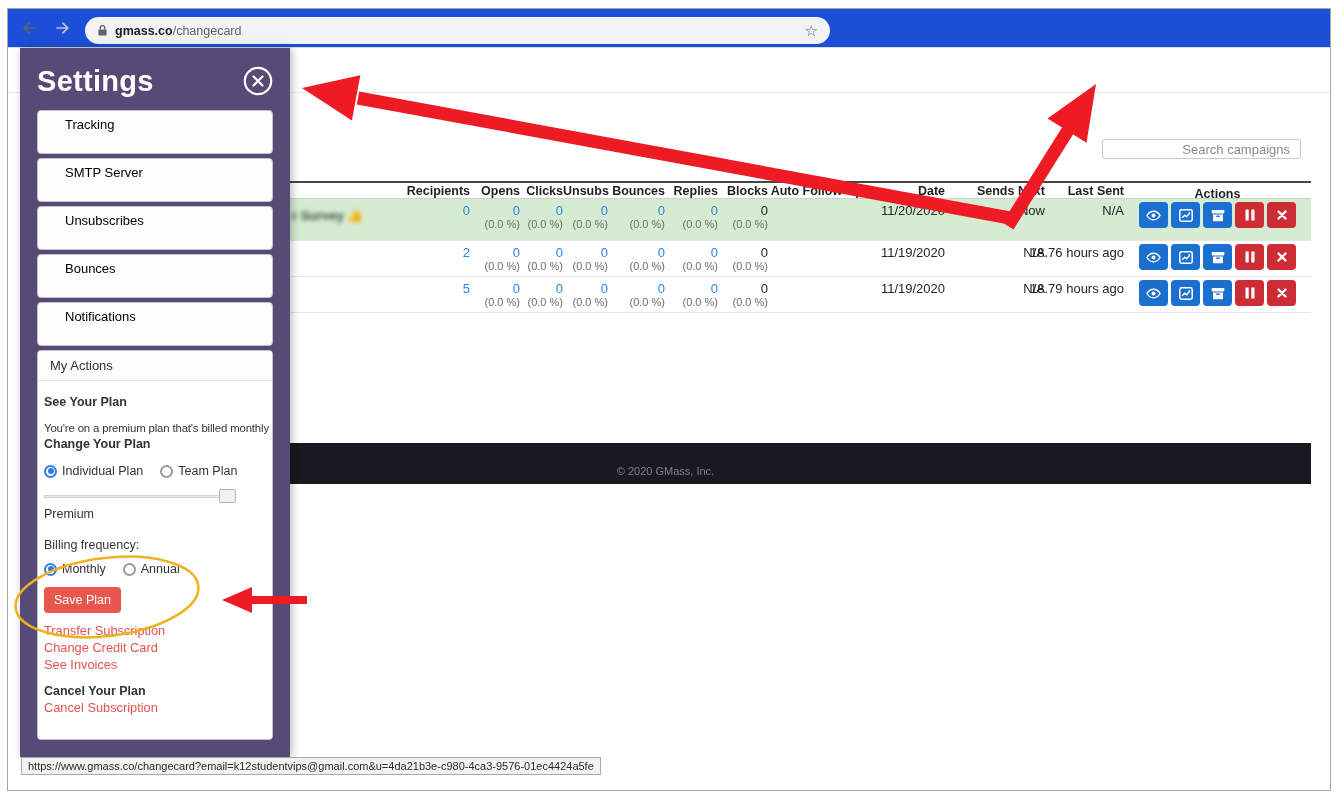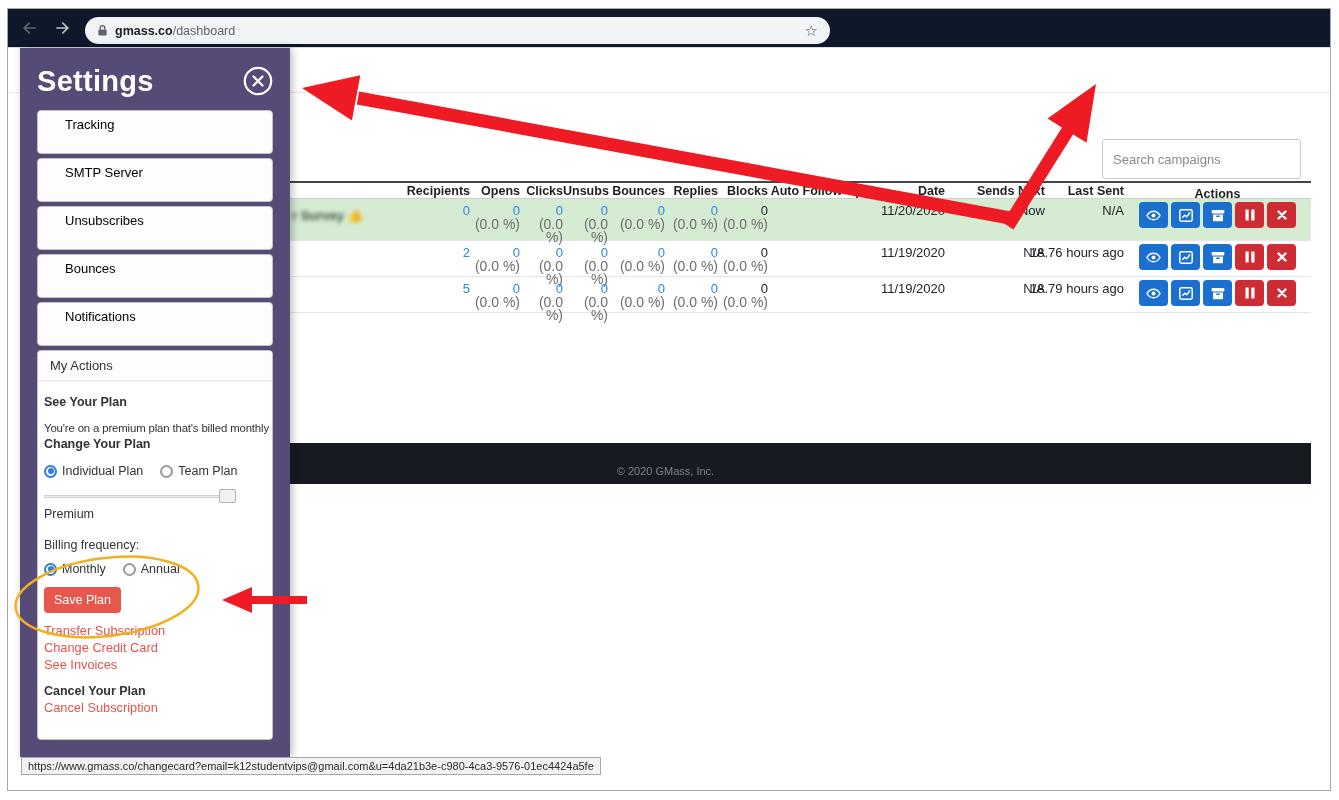--- a/index.html
+++ b/index.html
@@ -3,57 +3,57 @@
 <meta charset="utf-8">
 <style>
   * { box-sizing: border-box; margin: 0; padding: 0; }
   body { background:#fff; font-family:"Liberation Sans", sans-serif; }
   #screen { position:relative; width:1339px; height:800px; background:#fff; overflow:hidden; }
 
   .frame { position:absolute; left:7px; top:8px; width:1324px; height:783px;
            border:1px solid #a6a6a6; pointer-events:none; z-index:48; }
 
   
-  .chrome { position:absolute; left:8px; top:9px; width:1323px; height:38px; background:#0f172a;
+  .chrome { position:absolute; left:8px; top:9px; width:1323px; height:38px; background:#1d4ed8;
             display:flex; align-items:center; z-index:10; }
   .nav-btn { width:26px; height:26px; display:flex; align-items:center; justify-content:center; margin-left:8px; }
   .addr { position:absolute; left:77px; top:8px; width:745px; height:27px; background:#f1f3f4;
           border-radius:14px; display:flex; align-items:center; padding:0 12px; }
   .addr .host { font-size:12.5px; color:#202124; margin-left:7px; font-weight:bold; }
   .addr .path { font-size:12.5px; color:#5f6368; }
   .addr .star { margin-left:auto; font-size:15px; color:#5f6368; line-height:1; }
   .chrome-divider { position:absolute; left:8px; top:47px; width:1323px; height:1px; background:#dadce0; z-index:10; }
 
   
   .appheader { position:absolute; left:8px; top:48px; width:1323px; height:44px; background:#fff; z-index:5; }
   .appheader-divider { position:absolute; left:8px; top:92px; width:1323px; height:1px; background:#e8eaed; z-index:5; }
   .topnav { position:absolute; right:47px; top:62px; display:flex; gap:24px; }
   .topnav a { font-size:13px; font-weight:bold; color:#1f2023; text-decoration:none; cursor:pointer; }
 
   
-  .search { position:absolute; left:1102px; top:139px; width:199px; height:40px; border:1px solid #c9c9c9;
+  .search { position:absolute; left:1102px; top:139px; width:199px; height:20px; border:1px solid #c9c9c9;
             border-radius:3px; font-size:13px; padding:0 10px; color:#333; z-index:6;
-            font-family:"Liberation Sans", sans-serif; }
+            font-family:"Liberation Sans", sans-serif;text-align:right; }
   .search::placeholder { color:#8a8a8a; }
 
   
   .table { position:absolute; left:20px; top:181px; width:1291px; z-index:4; }
   .trow { display:grid;
           grid-template-columns:380px 70px 50px 43px 45px 57px 53px 50px 95px 82px 100px 79px 187px;
           border-bottom:1px solid #e6e6e6; }
   .thead { border-top:2px solid #454545; border-bottom:1px solid #cfcfcf; height:18px; }
   .thead .cell { font-size:12.5px; font-weight:bold; color:#1f1f1f; line-height:17px; text-align:right; }
   .thead .c-actions { text-align:center; }
   .r1 { height:42px; background:#d5ecd2; }
   .r2, .r3 { height:36px; background:#fff; }
   .cell { text-align:right; overflow:visible; }
   .val { display:block; font-size:13px; line-height:15px; margin-top:4px; }
   .val.blue { color:#2b86e8; cursor:pointer; }
   .val.dark { color:#212529; }
-  .pct { display:block; font-size:14px; line-height:13px; color:#6d6d6d;text-align:right; }
+  .pct { display:block; font-size:11px; line-height:13px; color:#6d6d6d;text-align:right; }
   .c-name { position:relative; text-align:left; }
   .name-frag { position:absolute; left:272px; top:9px; font-size:13px; font-weight:bold; color:#3d4a3d;
                filter:blur(2.2px); white-space:nowrap; }
   .c-last { position:relative; }
   .c-last .val { position:absolute; right:0; top:0; white-space:nowrap; }
   .c-actions { display:flex; gap:3px; justify-content:center; align-items:flex-start; padding-top:3px; }
   .abtn { width:29px; height:26px; border-radius:4px; border:none; display:flex; align-items:center;
           justify-content:center; cursor:pointer; padding:0; }
   .abtn.blue { background:#1b6fce; }
   .abtn.red  { background:#ce2c35; }
@@ -127,21 +127,21 @@
           <path d="M13.2 8 a5.2 5.2 0 1 1 -1.5 -3.7" fill="none" stroke="#5f6368" stroke-width="1.6"></path>
           <path d="M13.8 1.6 v3.4 h-3.4 z" fill="#5f6368"></path>
         </svg>
     </div>
     <div class="addr">
       <svg viewBox="0 0 12 14" width="11" height="13">
           <rect x="1.5" y="6" width="9" height="6.5" rx="1.2" fill="#5f6368"></rect>
           <path d="M3.5 6 V4.2 a2.5 2.5 0 0 1 5 0 V6" fill="none" stroke="#5f6368" stroke-width="1.5"></path>
         </svg>
       <span class="host">gmass.co</span>
-        <span class="path">/dashboard</span>
+        <span class="path">/changecard</span>
       <span class="star">☆</span>
     </div>
   </div>
   <div class="chrome-divider"></div>
 
   <div class="appheader"></div>
   <div class="appheader-divider"></div>
   <nav class="topnav">
     <a>Dashboard</a>
     <a>Settings</a>

